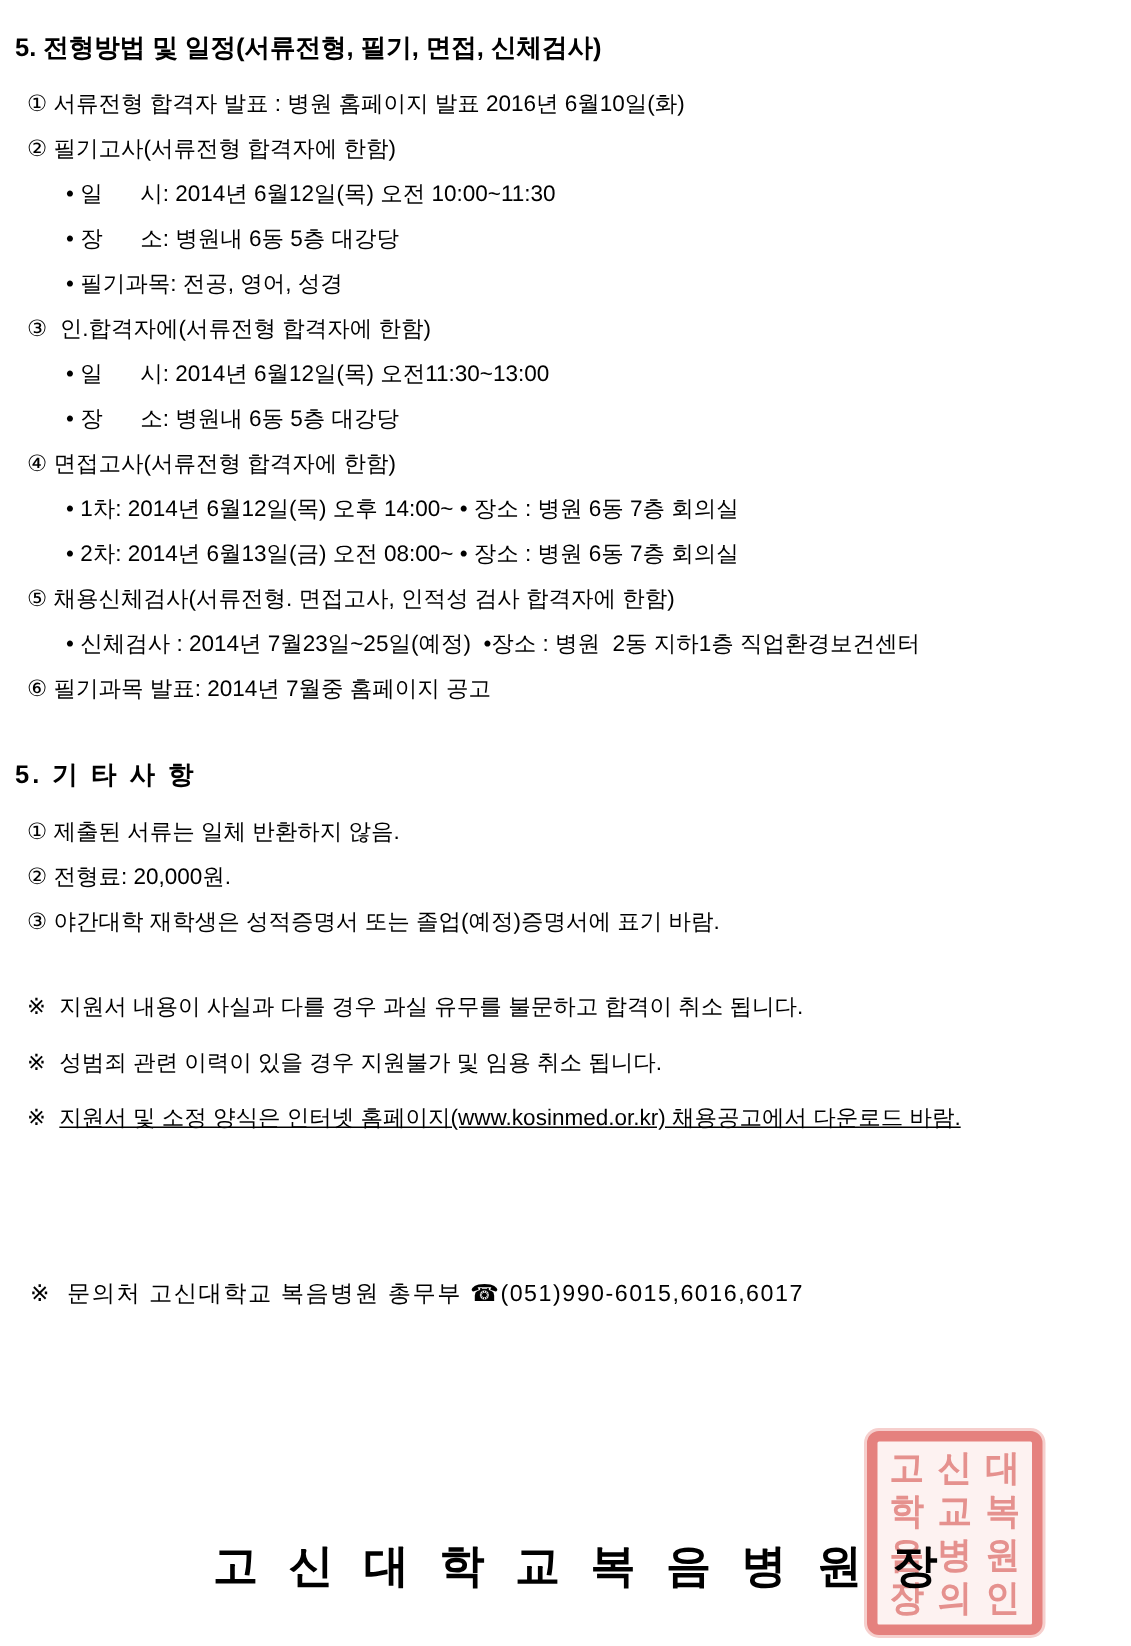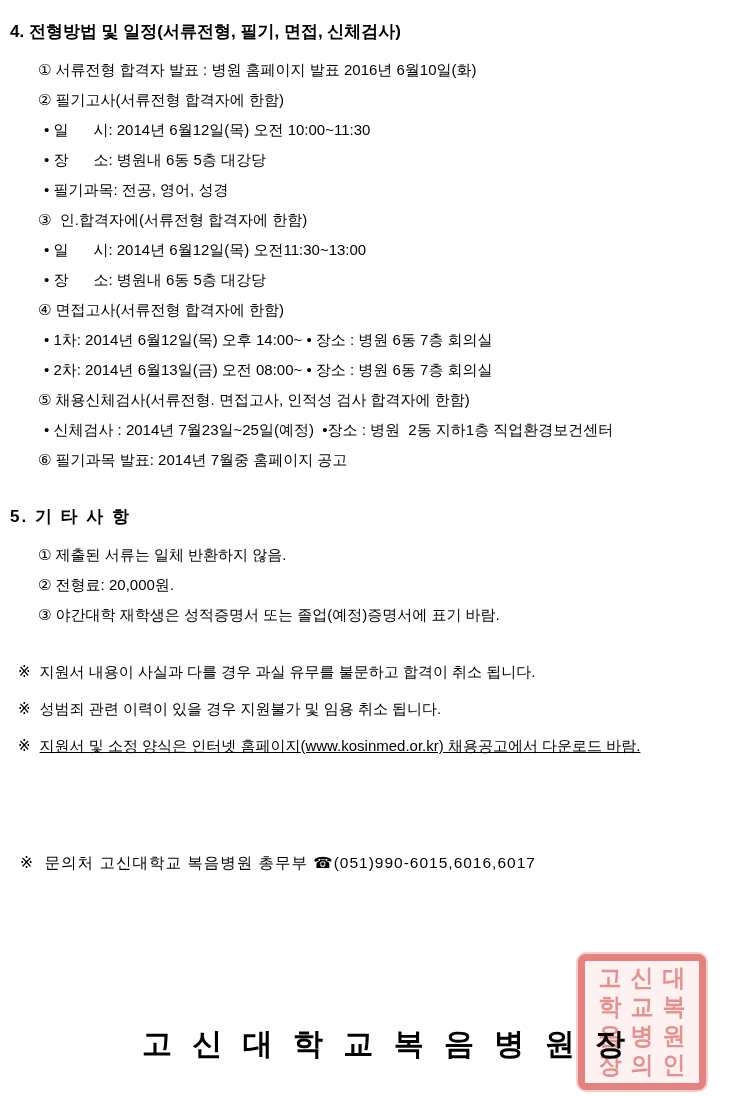--- a/index.html
+++ b/index.html
@@ -13,41 +13,41 @@
     overflow:hidden;
   }
   .line { white-space:pre; font-size:15px; line-height:30px; }
   .sec-heading { font-weight:bold; font-size:17px; line-height:28px; white-space:pre; }
 
   #sec4 { position:absolute; top:18px; left:10px; right:0; }
   #sec4 .sec-heading { margin-bottom:9px; }
   #sec5 { position:absolute; top:503px; left:10px; right:0; }
   #sec5 .sec-heading { margin-bottom:9px; letter-spacing:2px; }
 
-  .lvl1 { padding-left:8px;margin-left:20px; }
+  .lvl1 { padding-left:8px; }
   .lvl2 { padding-left:34px; }
 
   #notes { position:absolute; top:653px; left:18px; right:0; }
   #notes .line { line-height:37px; }
   .note-marker { margin-right:9px; }
   .underline { text-decoration:underline; }
 
   #contact { position:absolute; top:848px; left:20px; }
   #contact .line { font-size:15.5px; letter-spacing:1px; }
 
   #signature {
     position:absolute; top:1024px; left:142px;
     font-size:30px; font-weight:bold;
     letter-spacing:6px; white-space:pre;
     z-index:2;
   }
 
   #seal {
     position:absolute; top:954px; left:578px;
-    width:128px; height:136px;
+    width:117px; height:136px;
     border:7px solid #e5817e;
     border-radius:8px;
     background:#fdf2f1;
     box-shadow:0 0 0 2px #f6cfcd;
     z-index:1;
     display:flex; flex-direction:column;
     align-items:center; justify-content:center;
     overflow:hidden;
   }
   .seal-row {
@@ -59,21 +59,21 @@
     white-space:pre;
     transform:scaleY(1.05);
   }
 </style>
 </head>
 <body>
 
 <div id="page">
 
   <div id="sec4">
-    <div class="sec-heading">4. 전형방법 및 일정(서류전형, 필기, 면접, 신체검사)</div>
+    <div class="sec-heading">5. 전형방법 및 일정(서류전형, 필기, 면접, 신체검사)</div>
     <div class="line lvl1">① 서류전형 합격자 발표 : 병원 홈페이지 발표 2016년 6월10일(화)</div>
     <div class="line lvl1">② 필기고사(서류전형 합격자에 한함)</div>
     <div class="line lvl2">• 일      시: 2014년 6월12일(목) 오전 10:00~11:30</div>
     <div class="line lvl2">• 장      소: 병원내 6동 5층 대강당</div>
     <div class="line lvl2">• 필기과목: 전공, 영어, 성경</div>
     <div class="line lvl1">③  인.합격자에(서류전형 합격자에 한함)</div>
     <div class="line lvl2">• 일      시: 2014년 6월12일(목) 오전11:30~13:00</div>
     <div class="line lvl2">• 장      소: 병원내 6동 5층 대강당</div>
     <div class="line lvl1">④ 면접고사(서류전형 합격자에 한함)</div>
     <div class="line lvl2">• 1차: 2014년 6월12일(목) 오후 14:00~ • 장소 : 병원 6동 7층 회의실</div>

